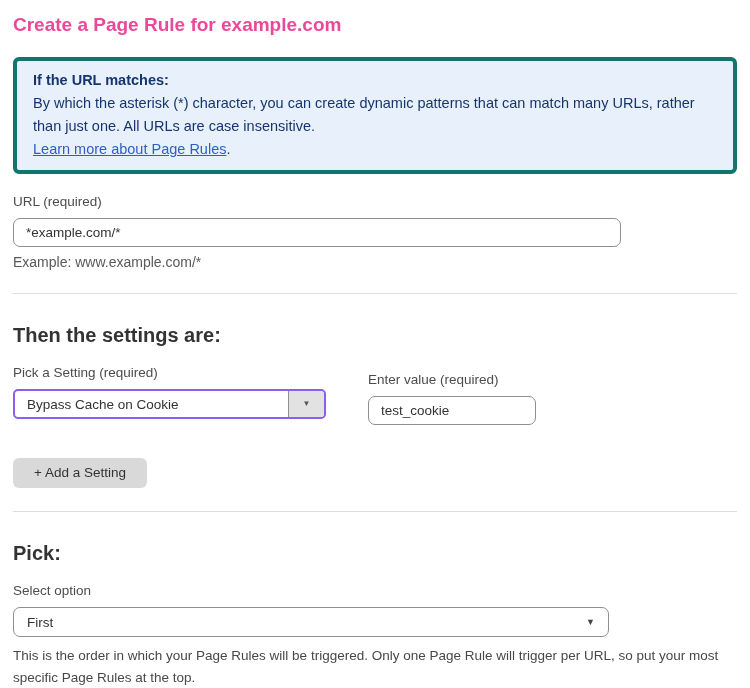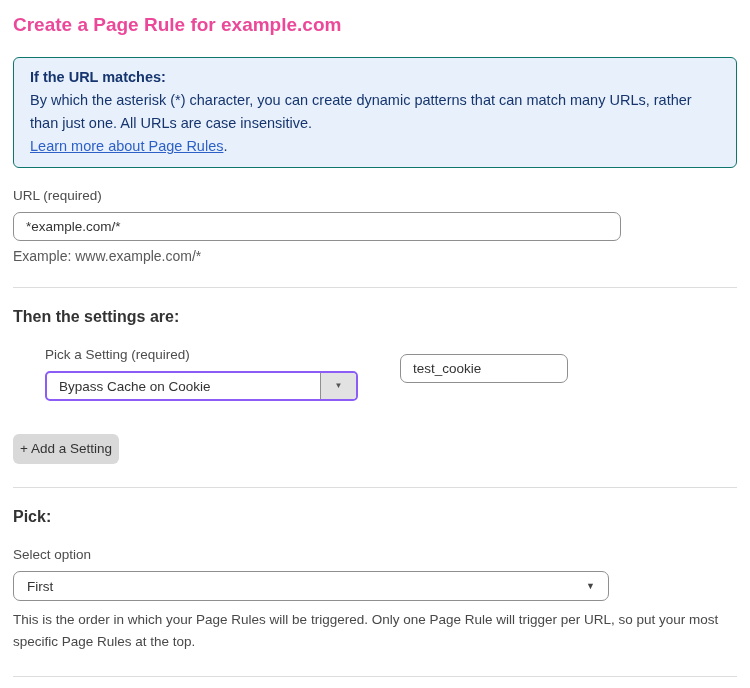--- a/index.html
+++ b/index.html
@@ -12,21 +12,21 @@
   }
   .page { padding: 14px 13px 0 13px; }
 
   .page-title {
     font-size: 19px; font-weight: 700; color: #ec4899;
     line-height: 22px; margin-bottom: 21px;
   }
 
   .info-box {
     background: #e8f1fb;
-    border: 1px solid #0f766e;
+    border: 4px solid #0f766e;
     border-radius: 6px;
     padding: 8px 16px 9px 16px;
     font-size: 14.5px; line-height: 23px;
     color: #16356f;
     margin-bottom: 20px;
   }
   .info-heading { font-weight: 700; }
   .info-link-line a {
     color: #2c5fc7; text-decoration: underline; cursor: pointer;
   }
@@ -44,25 +44,25 @@
     border: 1px solid #8f8f8f; border-radius: 7px;
     height: 29px; padding: 0 12px;
     background: #fff; outline: none;
   }
   .url-input { width: 608px; display: block; }
   .hint { font-size: 14px; color: #595959; margin-top: 7px; }
 
   .divider { border: none; border-top: 1px solid #ddd; margin: 23px 0 0 0; }
 
   .section-heading {
-    font-size: 16px; font-weight: 700; color: #333;
-    margin-top: 20px; line-height: 18px;
+    font-size: 20px; font-weight: 700; color: #333;
+    margin-top: 32px; line-height: 18px;
   }
 
-  .settings-row { display: flex; margin-top: 21px; margin-left: 32px; }
+  .settings-row { display: flex; margin-top: 21px; }
   .setting-col { width: 313px; }
   .value-col { margin-left: 42px; padding-top: 7px; }
 
   .dropdown {
     display: flex; align-items: stretch;
     width: 313px; height: 30px;
     border: 2px solid #8b5cf6; border-radius: 5px;
     background: #fff; cursor: pointer;
   }
   .dropdown-value {
@@ -75,21 +75,21 @@
     border-radius: 0 4px 4px 0;
     display: flex; align-items: center; justify-content: center;
   }
   .arrow { font-size: 8px; color: #555; line-height: 1; }
 
   .value-input { width: 168px; display: block; }
 
   .btn {
     font-family: "Liberation Sans", sans-serif;
     font-size: 13.5px; border: none; border-radius: 6px;
-    height: 30px; padding: 0 7px; cursor: pointer;
+    height: 30px; padding: 0 21px; cursor: pointer;
     line-height: 30px;
   }
   .gray-btn { background: #d9d9d9; color: #333; }
 
   .add-setting { margin-top: 33px; }
 
   .order-select-label { margin-top: 21px; }
   .select-full {
     width: 596px; height: 30px;
     border: 1px solid #8f8f8f; border-radius: 7px;
@@ -129,20 +129,21 @@
     <div class="setting-col">
       <label class="field-label">Pick a Setting (required)</label>
       <div class="dropdown">
         <span class="dropdown-value">Bypass Cache on Cookie</span>
         <span class="dropdown-arrow-box">
             <span class="arrow">▼</span>
           </span>
       </div>
     </div>
     <div class="value-col">
+      <label class="field-label">Enter value (required)</label>
       <input type="text" class="text-input value-input" value="test_cookie" style="">
     </div>
   </div>
 
   <button class="btn gray-btn add-setting">+ Add a Setting</button>
 
   <hr class="divider">
 
   <h2 class="section-heading">Pick:</h2>
 

